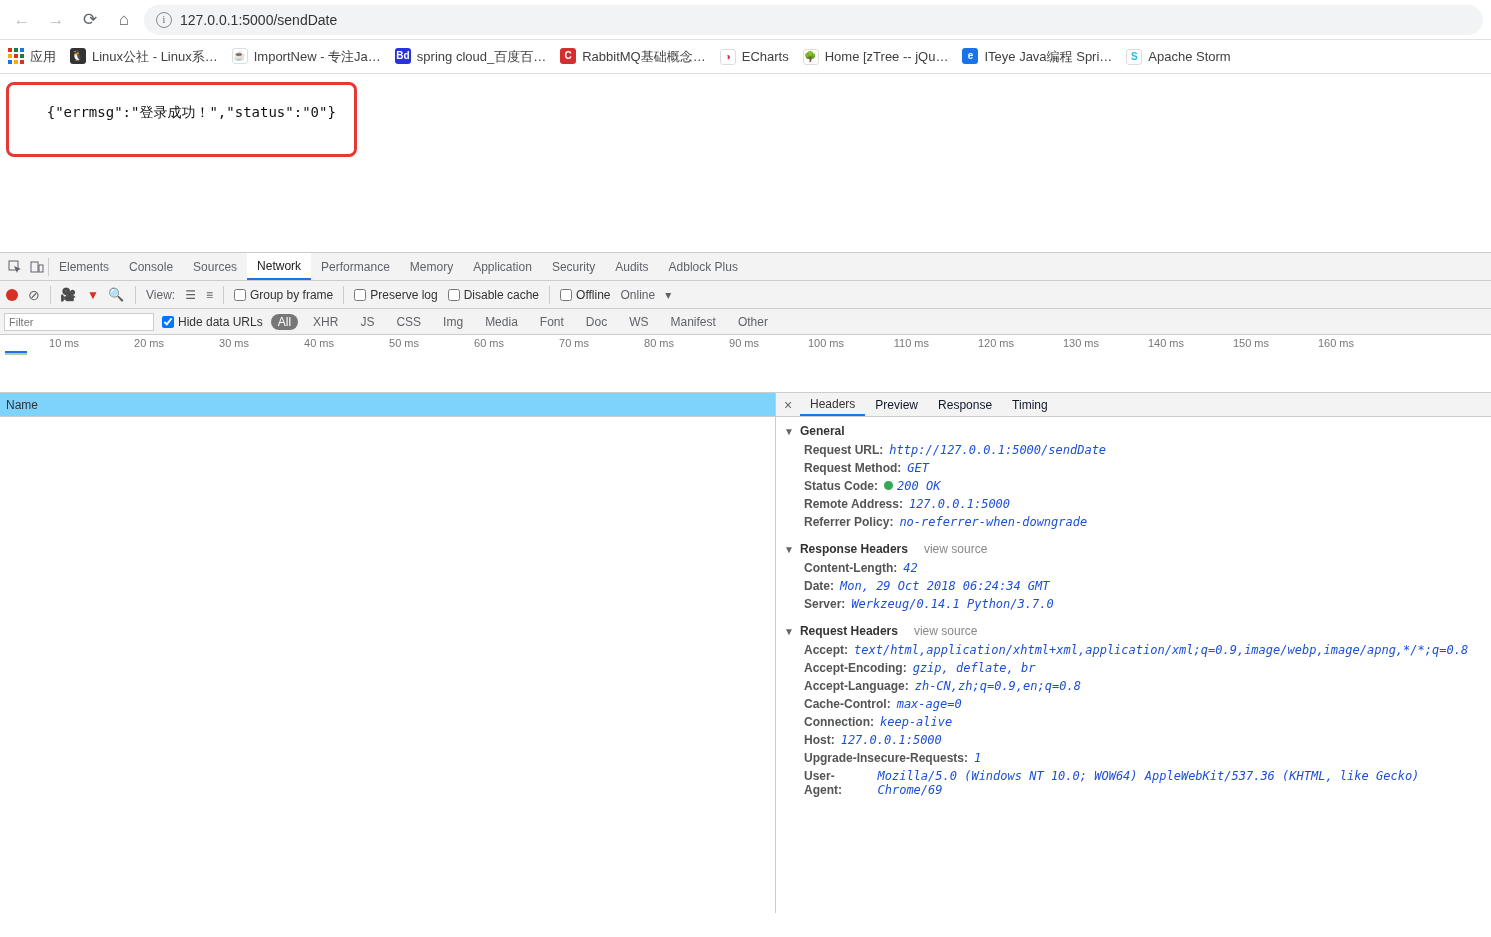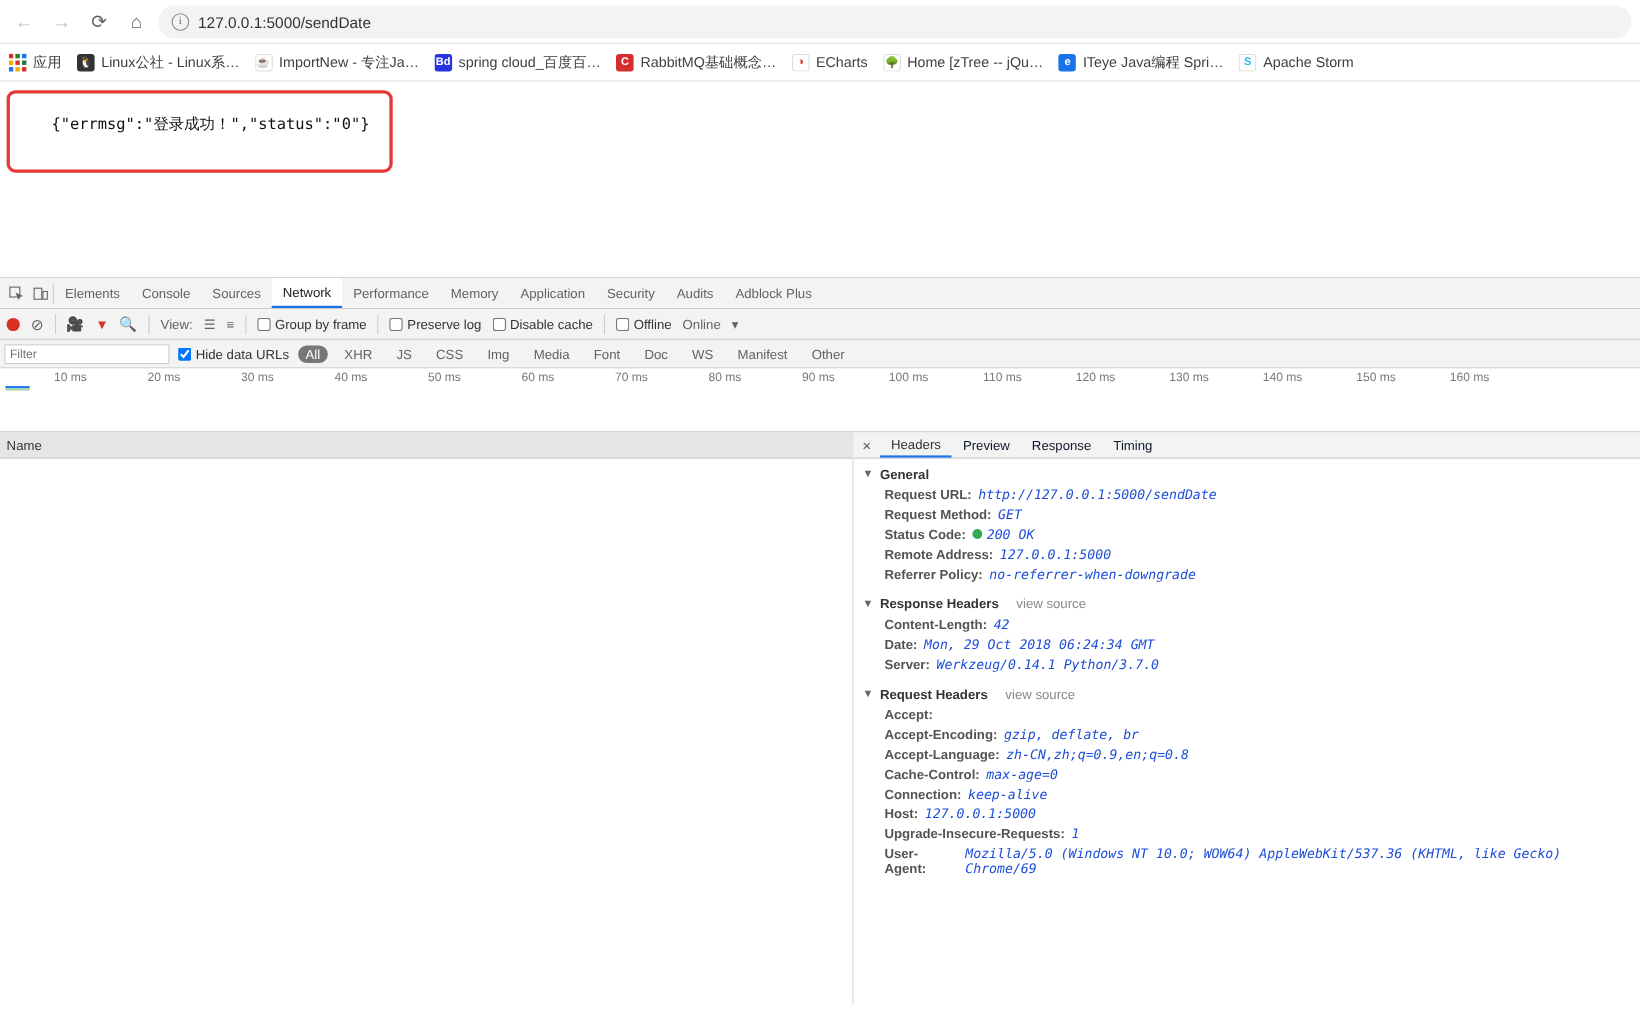--- a/index.html
+++ b/index.html
@@ -50,21 +50,21 @@
 
   .bookmarks {
     height:34px;
     display:flex; align-items:center;
     padding: 0 8px;
     border-bottom:1px solid #e0e0e0;
     gap: 14px;
     font-size: 13px;
   }
   .bk-item {
-    display:flex; align-items:center; gap:6px; color:#404040;
+    display:flex; align-items:flex-start; gap:6px; color:#404040;
     max-width: 180px; overflow: hidden; white-space: nowrap;
   }
   .apps-icon{
     width:16px;height:16px;
     display:grid; grid-template-columns:repeat(3,4px); grid-template-rows:repeat(3,4px); gap:2px;
   }
   .apps-icon i{ background:#d93025;}
   .apps-icon i:nth-child(2){background:#188038;}
   .apps-icon i:nth-child(3){background:#1a73e8;}
   .apps-icon i:nth-child(4){background:#f9ab00;}
@@ -145,21 +145,21 @@
   .timeline-labels span{ width:85px; text-align:right; padding-right:6px;}
   .timeline-marker{
     position:absolute; top:16px; left:5px; width:22px; height:2px;
     border-top:2px solid #1a73e8; border-bottom:2px solid #a5d6a7;
   }
 
   .dt-lower { display:flex; height: 520px; }
   .requests{ width:776px; border-right:1px solid #ccc; background:#fff;}
   .requests .hdr{
     height:24px;border-bottom:1px solid #ccc;display:flex;align-items:center;
-    padding:0 6px;font-size:12px;color:#333;background:#e5e5e5;
+    padding:0 6px;font-size:12px;color:#333;background:#7dd3fc;
   }
   .req-row{
     display:flex; align-items:center; gap:6px; padding:4px 6px; font-size:12px;
   }
   .req-row .doc-icon{
     width:12px;height:14px;border:1px solid #aaa;background:#fff;position:relative;
   }
 
   .details{ flex:1; background:#fff; overflow:hidden;}
   .det-tabs{
@@ -421,20 +421,21 @@
             <span class="v">Werkzeug/0.14.1 Python/3.7.0</span>
           </div>
 
         <div class="section-hdr" style="margin-top:8px">
           <span class="caret">▼</span>
           <span>Request Headers</span>
           <span class="view-src">view source</span>
         </div>
         <div class="kv">
             <span class="k">Accept:</span>
+            <span class="v">text/html,application/xhtml+xml,application/xml;q=0.9,image/webp,image/apng,*/*;q=0.8</span>
           </div>
         <div class="kv">
             <span class="k">Accept-Encoding:</span>
             <span class="v">gzip, deflate, br</span>
           </div>
         <div class="kv">
             <span class="k">Accept-Language:</span>
             <span class="v">zh-CN,zh;q=0.9,en;q=0.8</span>
           </div>
         <div class="kv">

